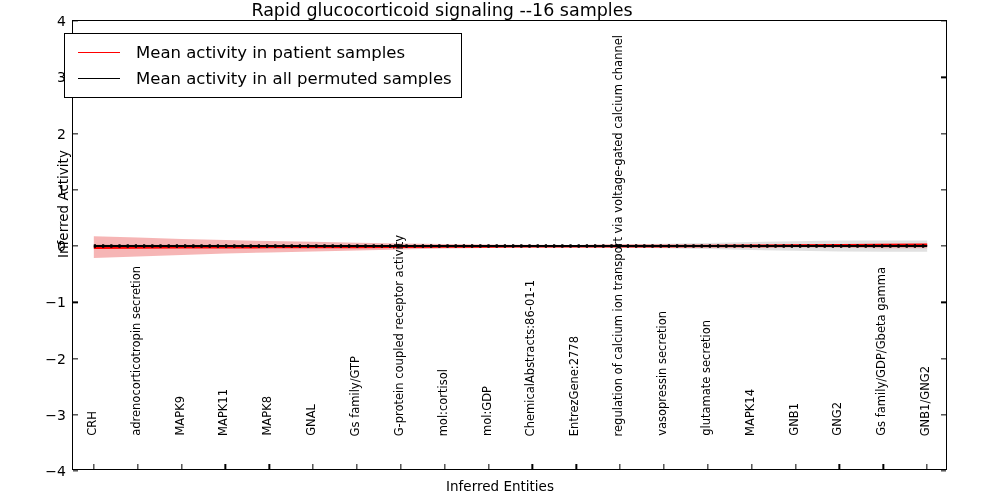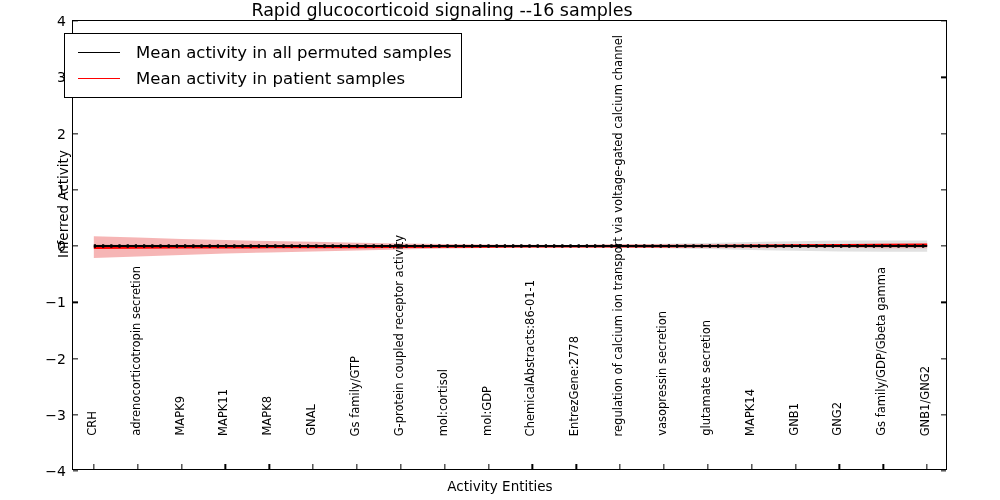--- a/index.html
+++ b/index.html
@@ -248,26 +248,26 @@
       <div class="xtick-label" style="left: 613.149px; bottom: 64px;">regulation of calcium ion transport via voltage-gated calcium channel</div>
       <div class="xtick-label" style="left: 657.009px; bottom: 64px;">vasopressin secretion</div>
       <div class="xtick-label" style="left: 700.868px; bottom: 64px;">glutamate secretion</div>
       <div class="xtick-label" style="left: 744.728px; bottom: 64px;">MAPK14</div>
       <div class="xtick-label" style="left: 788.588px; bottom: 64px;">GNB1</div>
       <div class="xtick-label" style="left: 832.447px; bottom: 64px;">GNG2</div>
       <div class="xtick-label" style="left: 876.307px; bottom: 64px;">Gs family/GDP/Gbeta gamma</div>
       <div class="xtick-label" style="left: 920.167px; bottom: 64px;">GNB1/GNG2</div>
     </div>
 
-  <div id="xlabel">Activity Entities</div>
+  <div id="xlabel">Inferred Entities</div>
 
   <div id="legend">
+    <div class="legend-row">
+      <span class="legend-swatch" style="border-top-color: rgb(255, 0, 0);"></span>
+      <span class="legend-text">Mean activity in patient samples</span>
+    </div>
     <div class="legend-row">
       <span class="legend-swatch" style="border-top-color: rgb(0, 0, 0);"></span>
       <span class="legend-text">Mean activity in all permuted samples</span>
     </div>
-    <div class="legend-row">
-      <span class="legend-swatch" style="border-top-color: rgb(255, 0, 0);"></span>
-      <span class="legend-text">Mean activity in patient samples</span>
-    </div>
   </div>
 
 </div>
 
 </body></html>

